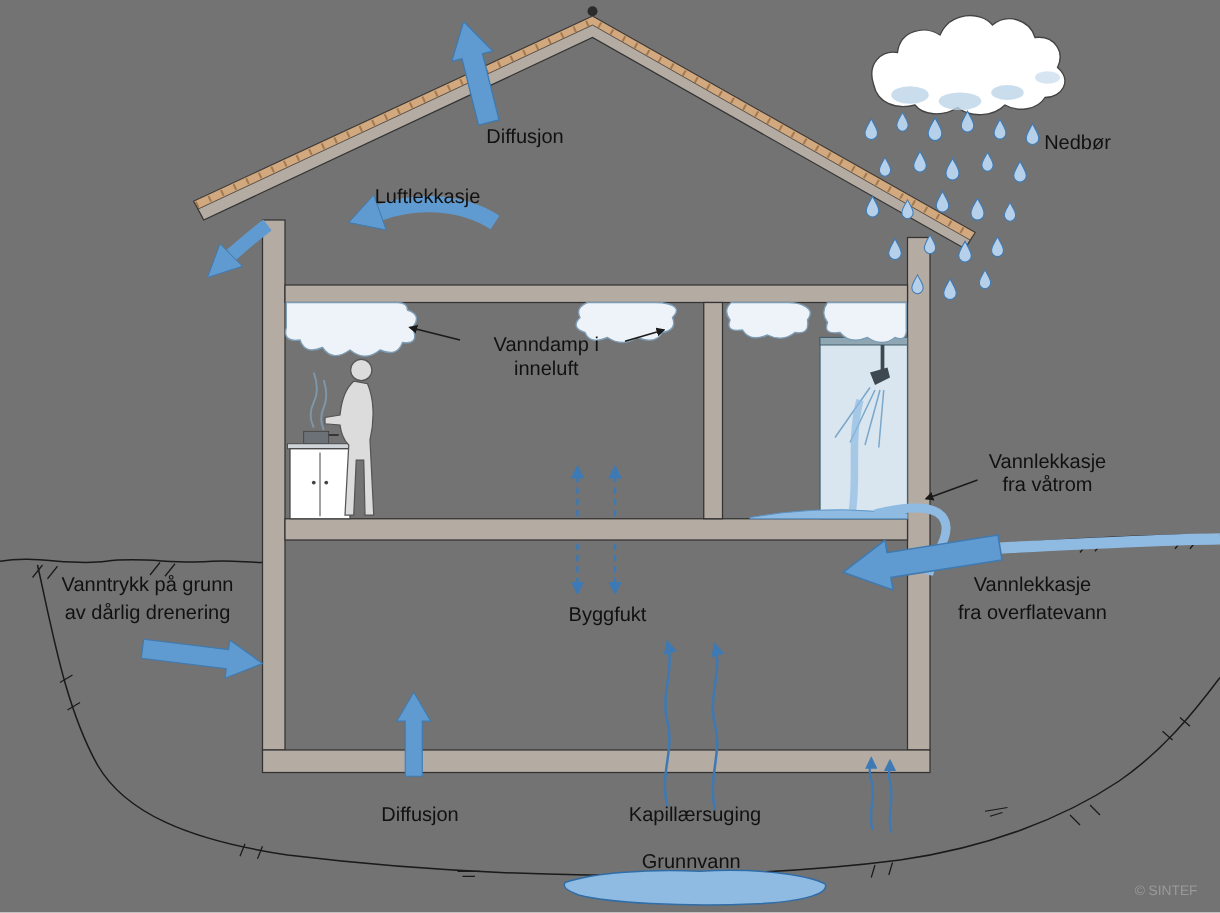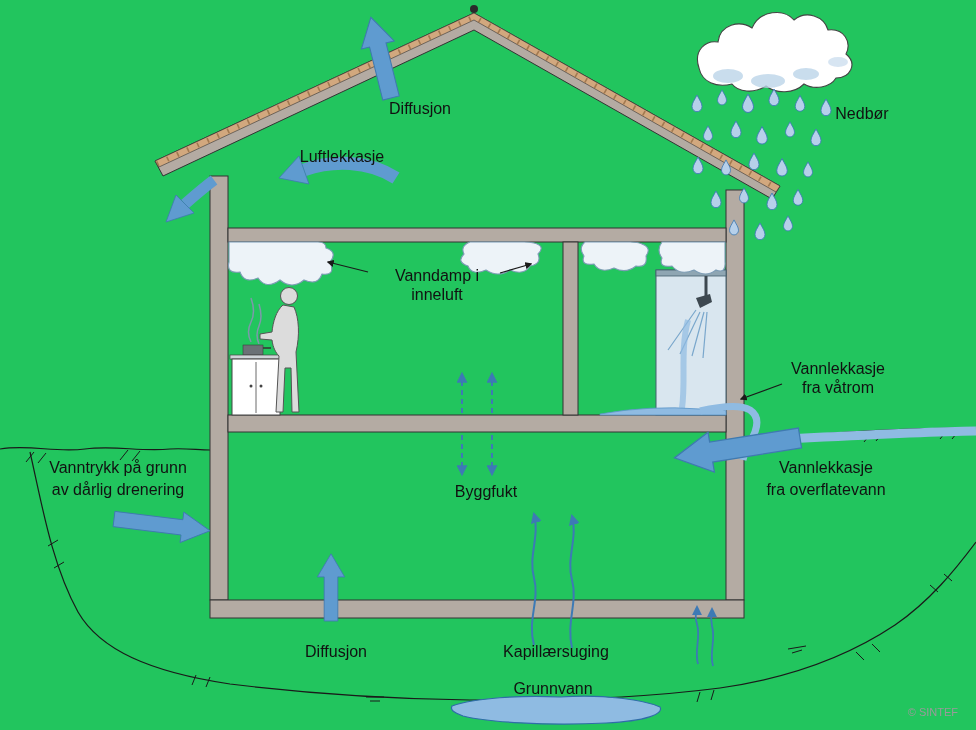--- a/index.html
+++ b/index.html
@@ -1,16 +1,16 @@
 <!DOCTYPE html>
 <html style="--wall: #b4aba3; --roof-tile: #d2a87e; --arrow-blue: #5f9bd0; --deep-blue: #3d7ab5; --water-blue: #8fbbe2; --drop-fill: #b6d0ea; --shower-glass: #d9e6ef; --vapor: #edf3f8;"><head>
 <meta charset="utf-8">
 <style>
   html,body{margin:0;padding:0;background:#fff;}
-  #stage{position:relative;width:976px;height:730px;background:#22c55e;overflow:hidden;}
+  #stage{position:relative;width:976px;height:730px;background:#737373;overflow:hidden;}
   svg{display:block;}
   .wall{fill:var(--wall);stroke:#333;stroke-width:1;}
   .tile{fill:var(--roof-tile);stroke:#333;stroke-width:.6;}
   .tiledash{stroke:#9a7148;stroke-width:5;fill:none;stroke-dasharray:1.6 9.5;opacity:.85;}
   .arrow-fill{fill:var(--arrow-blue);stroke:#3f7ab0;stroke-width:.8;}
   .arrow-stroke{stroke:var(--arrow-blue);fill:none;}
   .head{fill:var(--arrow-blue);stroke:#3f7ab0;stroke-width:.8;}
   .thin{stroke:var(--deep-blue);fill:none;stroke-width:2;}
   .thin-sm{stroke:var(--deep-blue);fill:none;stroke-width:1.8;}
   .dashed{stroke-dasharray:5 4;}

